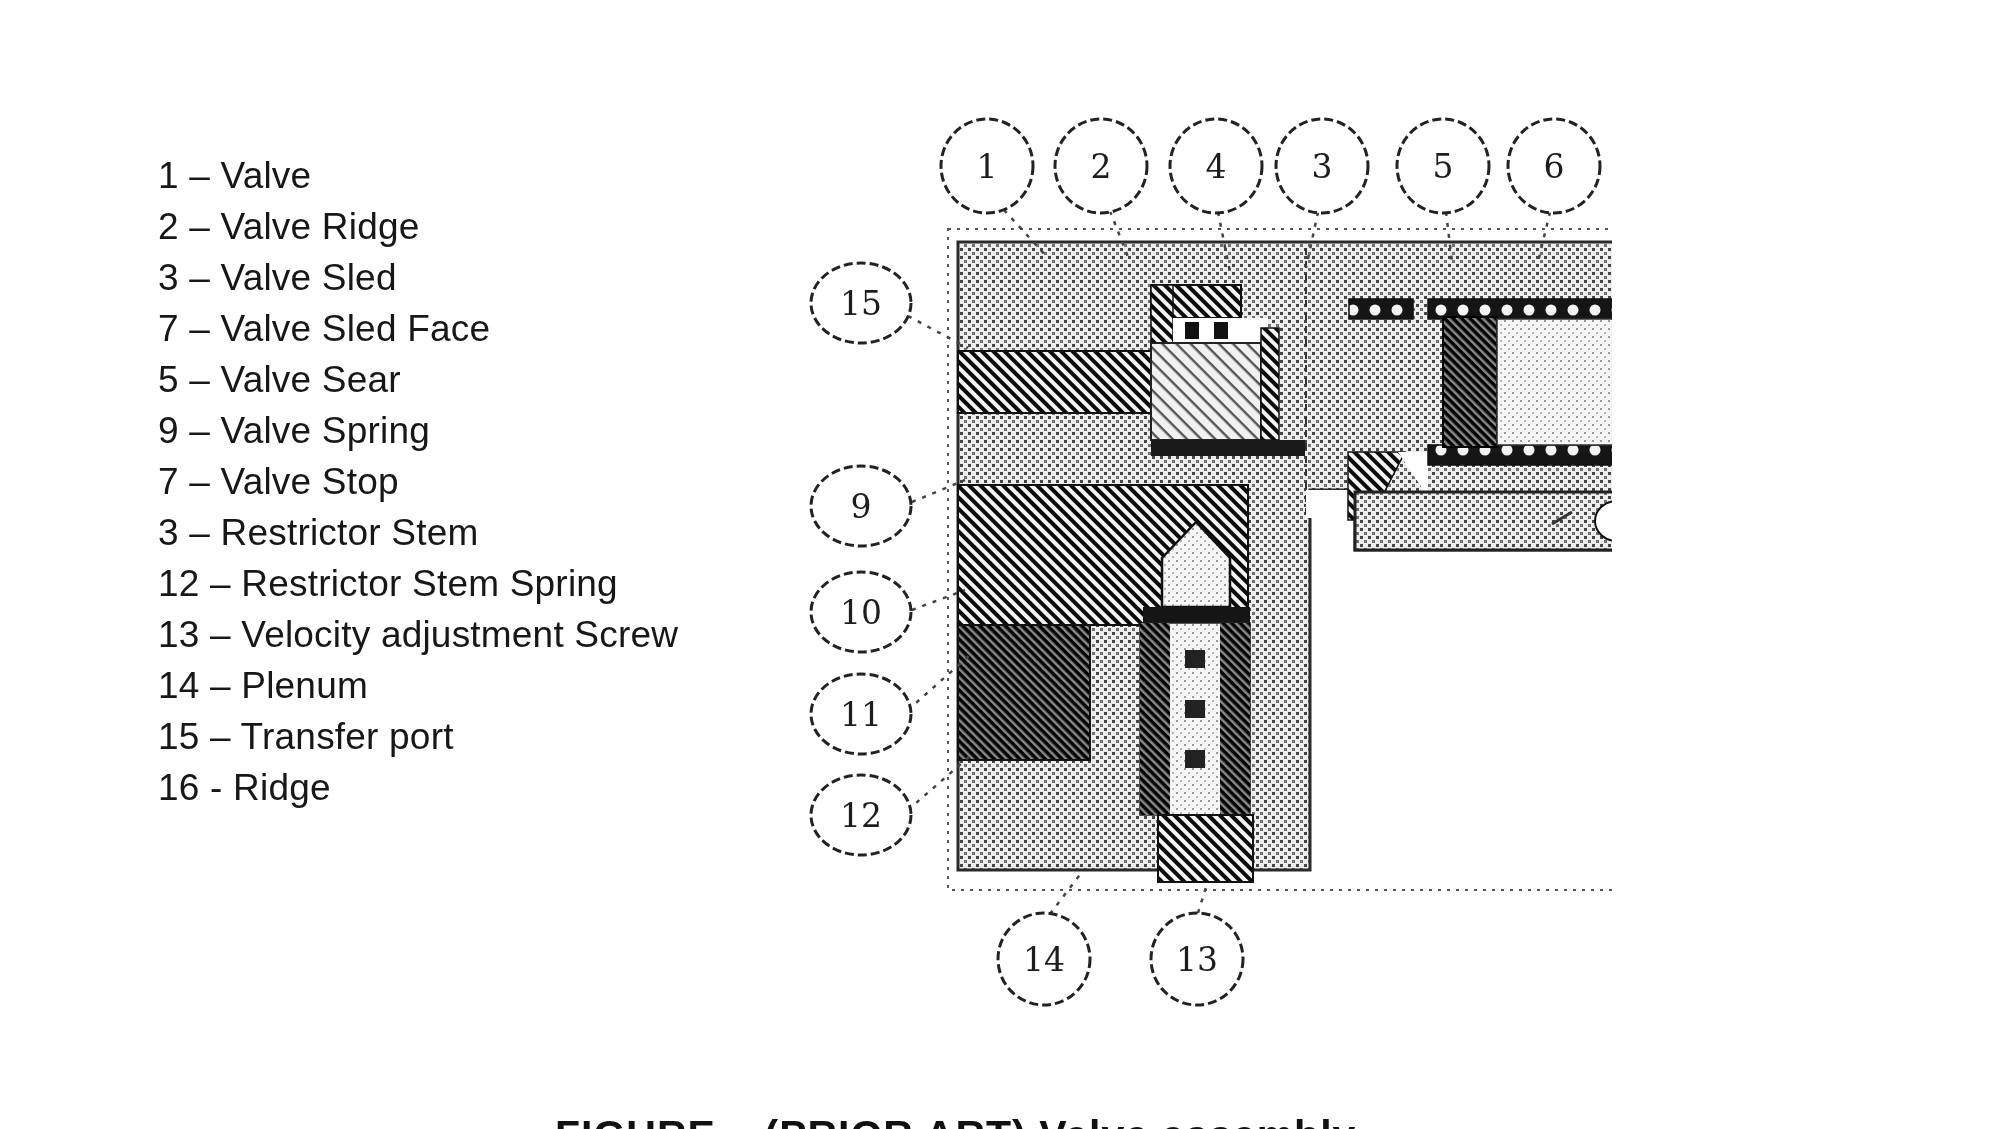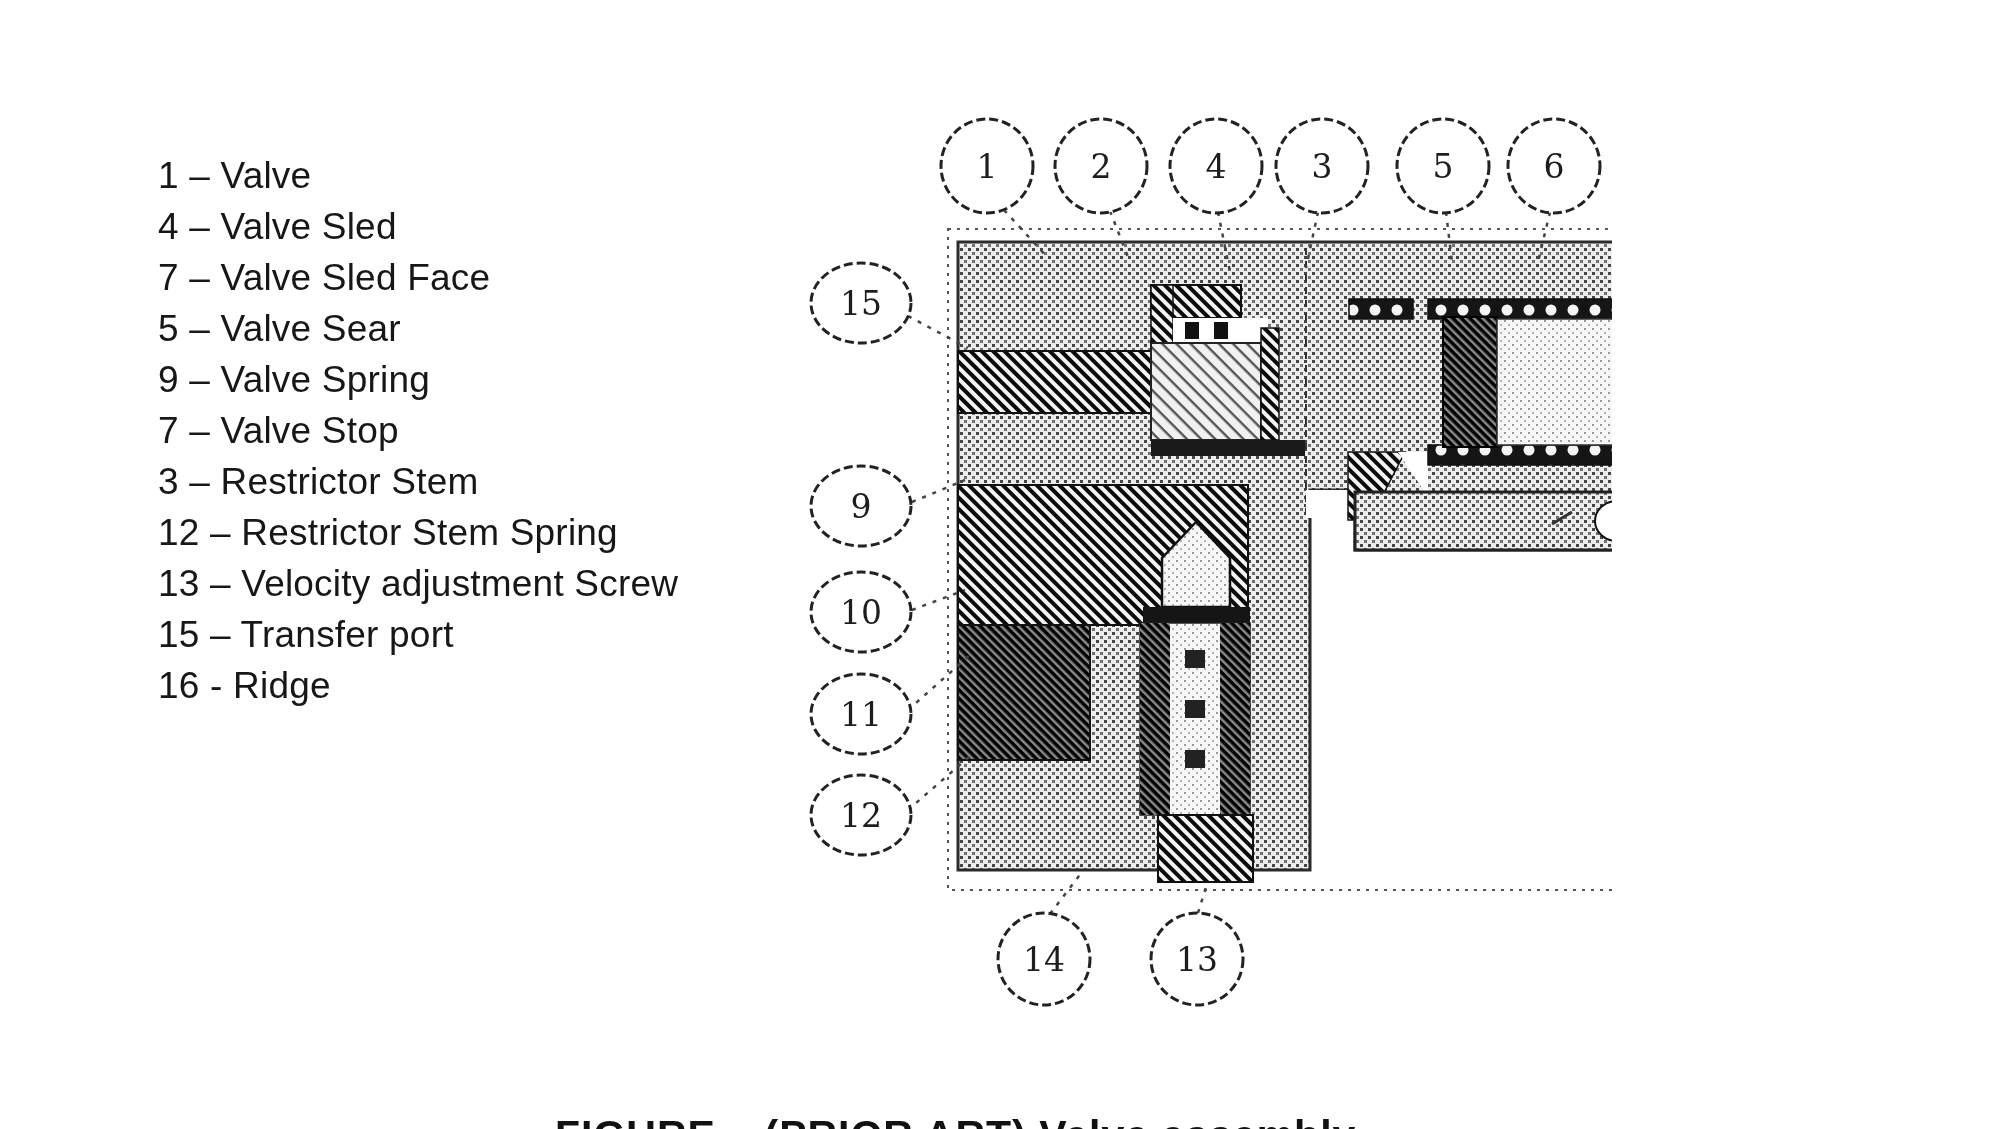--- a/index.html
+++ b/index.html
@@ -16,28 +16,30 @@
   #caption{position:absolute;left:555px;top:1112px;width:790px;text-align:center;
            font-size:41px;font-weight:bold;letter-spacing:1px;color:#111;white-space:nowrap;}
 </style>
 </head>
 <body>
 
 <div id="page">
 
   <div id="legend">
     <div class="legend-line">1 – Valve</div>
-    <div class="legend-line">4 – Valve Sled</div>
+    <div class="legend-line">2 – Valve Ridge</div>
+    <div class="legend-line">3 – Valve Sled</div>
     <div class="legend-line">7 – Valve Sled Face</div>
     <div class="legend-line">5 – Valve Sear</div>
     <div class="legend-line">9 – Valve Spring</div>
     <div class="legend-line">7 – Valve Stop</div>
     <div class="legend-line">3 – Restrictor Stem</div>
     <div class="legend-line">12 – Restrictor Stem Spring</div>
     <div class="legend-line">13 – Velocity adjustment Screw</div>
+    <div class="legend-line">14 – Plenum</div>
     <div class="legend-line">15 – Transfer port</div>
     <div class="legend-line">16 - Ridge</div>
   </div>
 
   <svg id="figsvg" width="2013" height="1129" viewBox="0 0 2013 1129">
     <defs>
       <pattern id="stip" width="8" height="8" patternUnits="userSpaceOnUse">
         <rect width="8" height="8" fill="#ededed"></rect>
         <rect x="0" y="0" width="3" height="3" fill="#454545"></rect>
         <rect x="4" y="4" width="3" height="3" fill="#707070"></rect>

